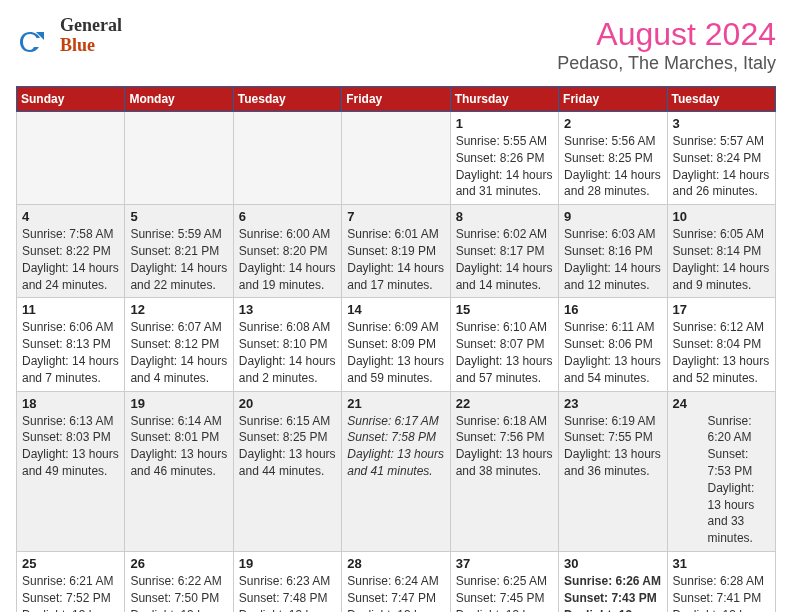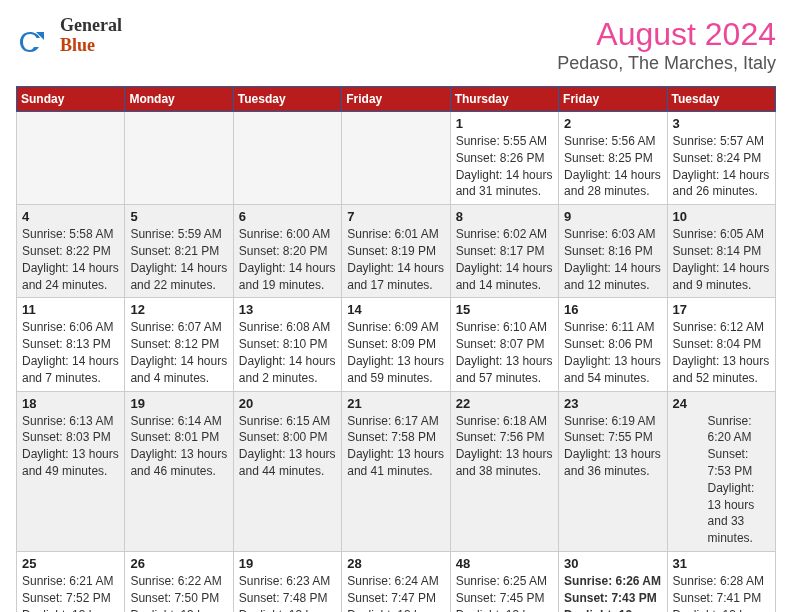--- a/index.html
+++ b/index.html
@@ -144,21 +144,21 @@
           <span class="day-number">3</span>
           <div class="day-info" style="white-space: pre-line;">Sunrise: 5:57 AM
 Sunset: 8:24 PM
 Daylight: 14 hours
 and 26 minutes.</div>
         </td>
       </tr>
       <tr>
         <td class="shaded">
           <span class="day-number">4</span>
-          <div class="day-info" style="white-space: pre-line;">Sunrise: 5:58 AM
+          <div class="day-info" style="white-space: pre-line;">Sunrise: 7:58 AM
 Sunset: 8:22 PM
 Daylight: 14 hours
 and 24 minutes.</div>
         </td>
         <td class="shaded">
           <span class="day-number">5</span>
           <div class="day-info" style="white-space: pre-line;">Sunrise: 5:59 AM
 Sunset: 8:21 PM
 Daylight: 14 hours
 and 22 minutes.</div>
@@ -261,27 +261,27 @@
         <td class="shaded">
           <span class="day-number">19</span>
           <div class="day-info" style="white-space: pre-line;">Sunrise: 6:14 AM
 Sunset: 8:01 PM
 Daylight: 13 hours
 and 46 minutes.</div>
         </td>
         <td class="shaded">
           <span class="day-number">20</span>
           <div class="day-info" style="white-space: pre-line;">Sunrise: 6:15 AM
-Sunset: 8:00 PM
+Sunset: 8:25 PM
 Daylight: 13 hours
 and 44 minutes.</div>
         </td>
         <td class="shaded">
           <span class="day-number">21</span>
-          <div class="day-info" style="white-space: pre-line;">Sunrise: 6:17 AM
+          <div class="day-info" style="white-space: pre-line; font-style: italic;">Sunrise: 6:17 AM
 Sunset: 7:58 PM
 Daylight: 13 hours
 and 41 minutes.</div>
         </td>
         <td class="shaded">
           <span class="day-number">22</span>
           <div class="day-info" style="white-space: pre-line;">Sunrise: 6:18 AM
 Sunset: 7:56 PM
 Daylight: 13 hours
 and 38 minutes.</div>
@@ -324,21 +324,21 @@
 and 25 minutes.</div>
         </td>
         <td>
           <span class="day-number">28</span>
           <div class="day-info" style="white-space: pre-line;">Sunrise: 6:24 AM
 Sunset: 7:47 PM
 Daylight: 13 hours
 and 22 minutes.</div>
         </td>
         <td>
-          <span class="day-number">48</span>
+          <span class="day-number">37</span>
           <div class="day-info" style="white-space: pre-line;">Sunrise: 6:25 AM
 Sunset: 7:45 PM
 Daylight: 13 hours
 and 19 minutes.</div>
         </td>
         <td>
           <span class="day-number">30</span>
           <div class="day-info" style="white-space: pre-line; font-weight: bold;">Sunrise: 6:26 AM
 Sunset: 7:43 PM
 Daylight: 13 hours

